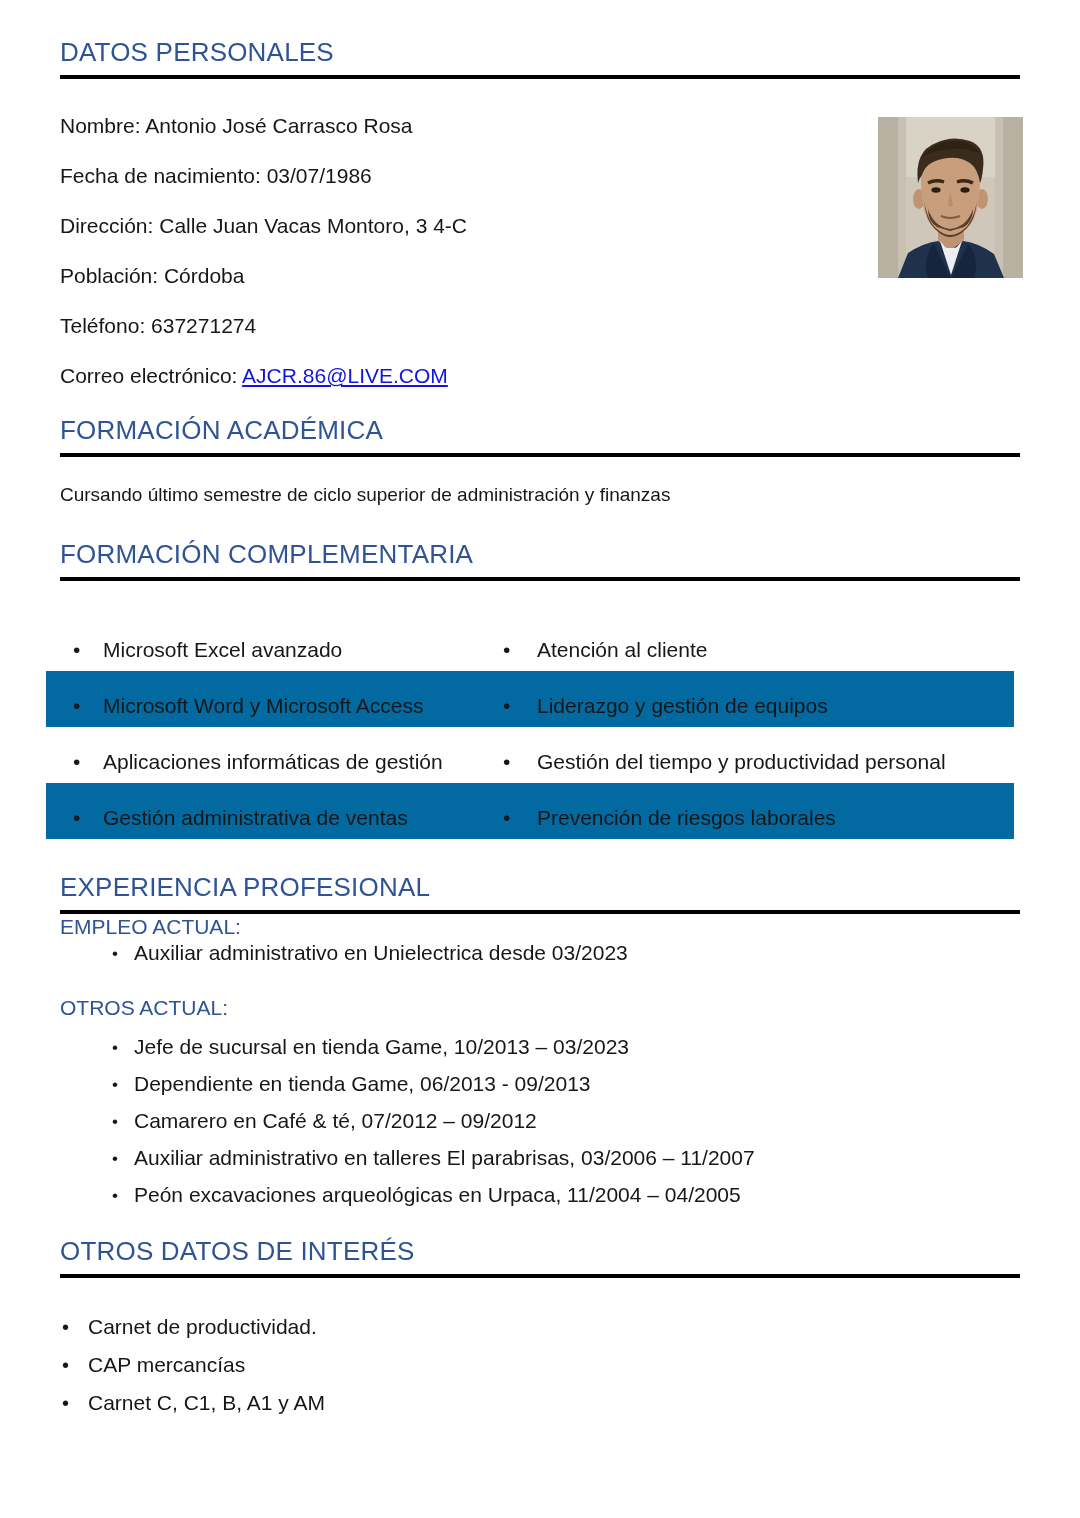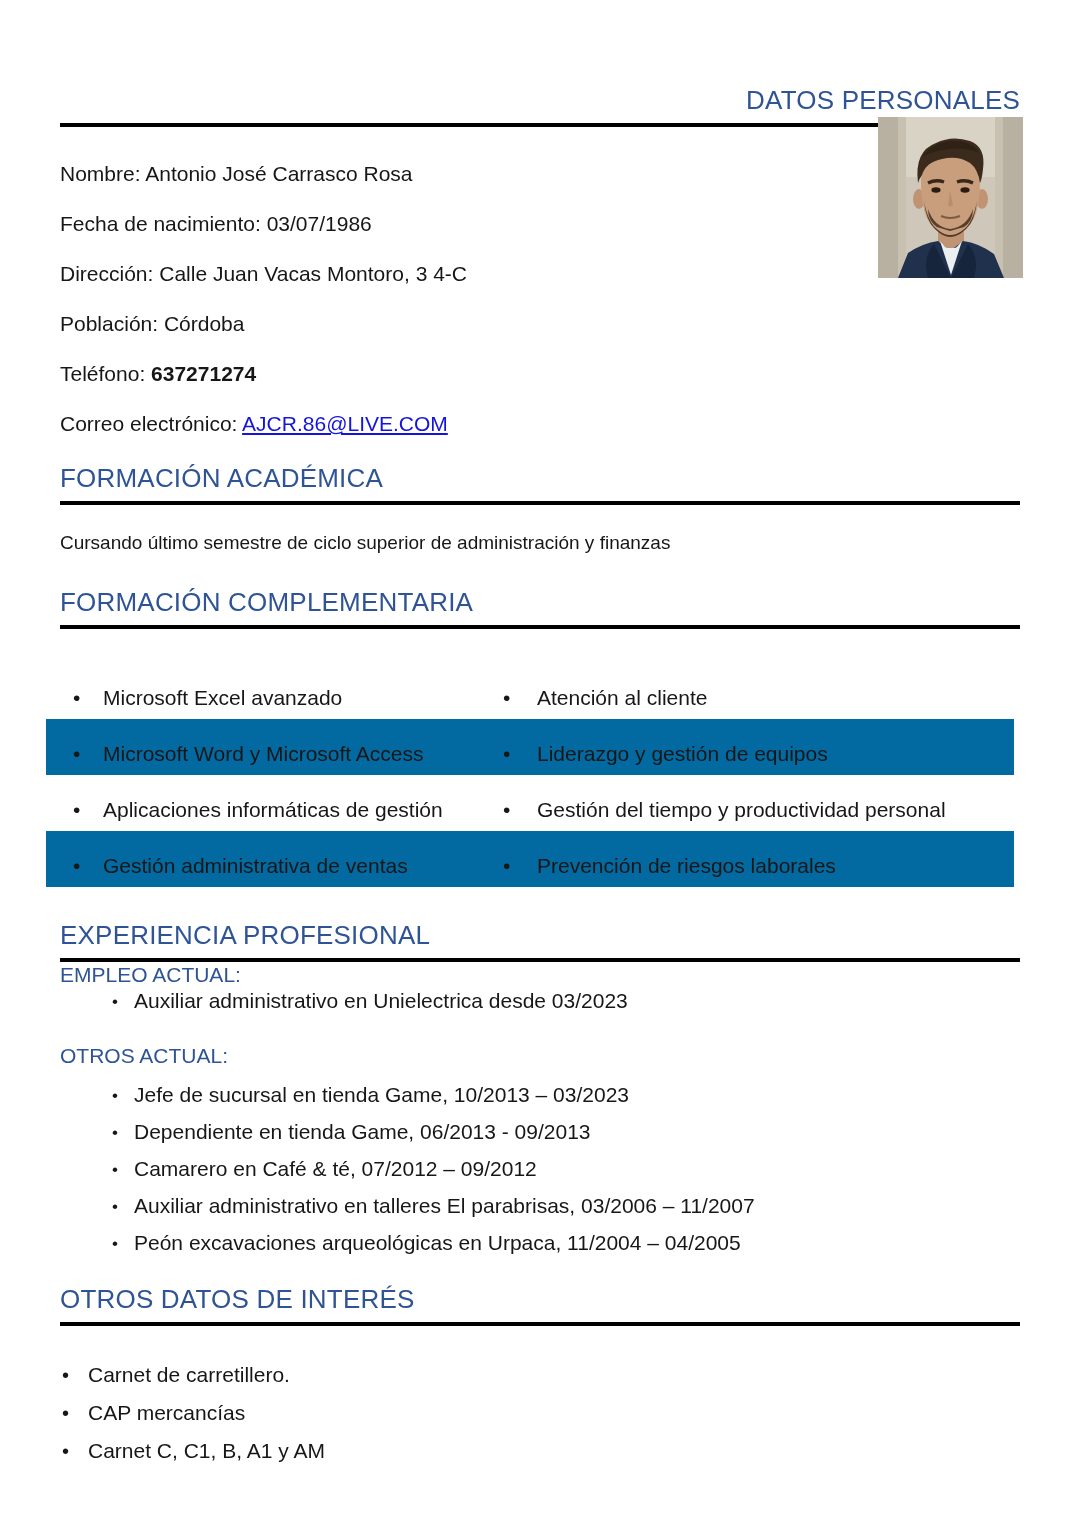--- a/index.html
+++ b/index.html
@@ -6,26 +6,26 @@
   body{
     width:1080px;height:1518px;position:relative;overflow:hidden;
     font-family:"Liberation Sans","DejaVu Sans",sans-serif;
     color:#171717;
   }
   .page{padding:0 60px;position:relative;}
   h1{
     margin:0;font-size:26px;line-height:32px;font-weight:400;
     color:#2F5496;letter-spacing:.2px;
   }
-  .mt-first{margin-top:84px;text-align:right;}
+  .mt-first{margin-top:36px;}
   .rule{height:4px;background:#000;margin-top:7px;}
   
   .personal{margin-top:28px;font-size:21px;line-height:37px;}
   .pline{white-space:nowrap;margin-top:13px;}
-  .b{font-weight:700;}
+  .b{font-weight:400;}
   a.email{color:#1414DC;text-decoration:underline;cursor:pointer;}
   .photo{
     position:absolute;top:117px;left:878px;width:145px;height:161px;
     overflow:hidden;
   }
   
   .h-academic{margin-top:20px;}
   .para{margin-top:26px;font-size:19px;line-height:24px;}
   .h-comp{margin-top:31px;}
   
@@ -113,21 +113,21 @@
       <div class="xli">Camarero en Café &amp; té, 07/2012 – 09/2012</div>
       <div class="xli">Auxiliar administrativo en talleres El parabrisas, 03/2006 – 11/2007</div>
       <div class="xli">Peón excavaciones arqueológicas en Urpaca, 11/2004 – 04/2005</div>
     </div>
   </section>
 
   <section>
     <h1 class="h-other">OTROS DATOS DE INTERÉS</h1>
     <div class="rule"></div>
     <div class="olist">
-      <div class="oli">Carnet de carretillero.</div>
+      <div class="oli">Carnet de productividad.</div>
       <div class="oli">CAP mercancías</div>
       <div class="oli">Carnet C, C1, B, A1 y AM</div>
     </div>
   </section>
 
 </div>
 
 <div class="photo">
   <svg width="145" height="161" viewBox="0 0 145 161" xmlns="http://www.w3.org/2000/svg">
 

